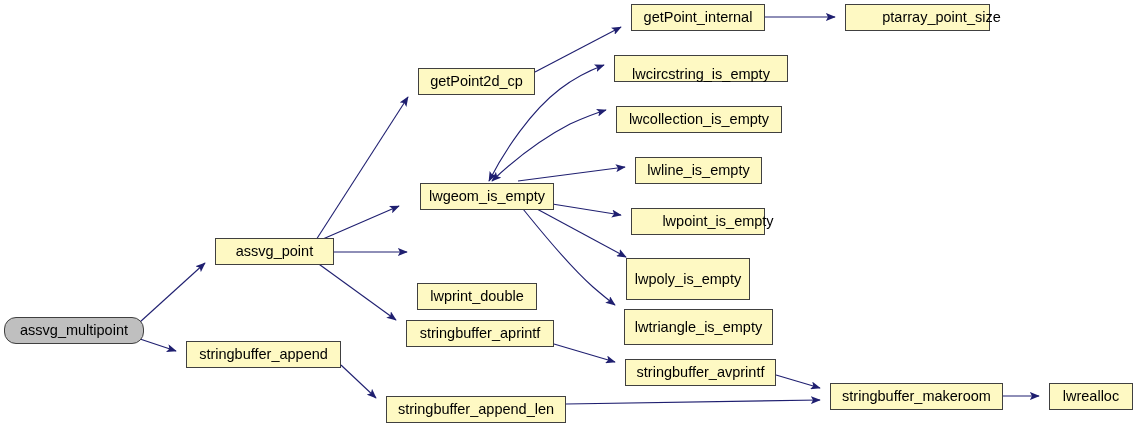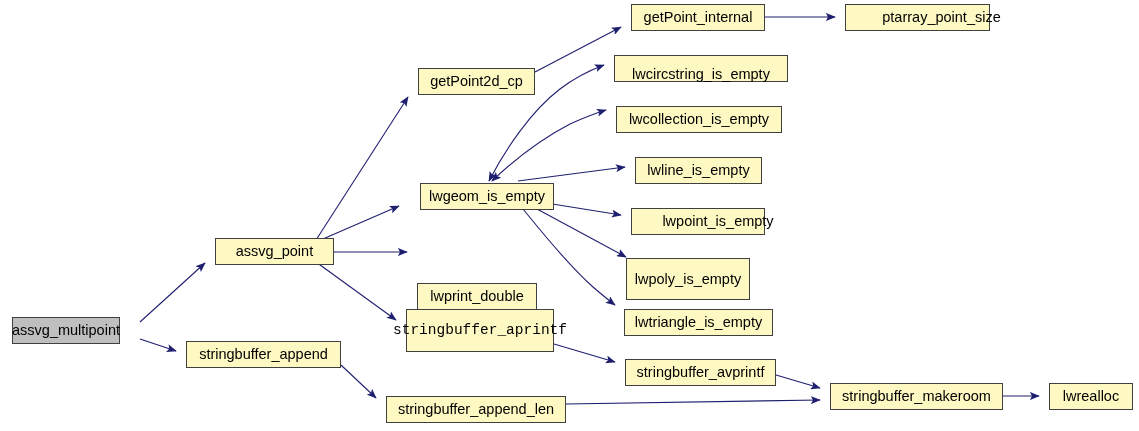--- a/index.html
+++ b/index.html
@@ -62,39 +62,39 @@
         <path d="M537,209 L626,257" fill="none" stroke="#1f1f70" stroke-width="1.1" marker-end="url(#ah)"></path>
         <path d="M523,209 C541,231 567,264 593,287 600,293 607,299 615,305" fill="none" stroke="#1f1f70" stroke-width="1.1" marker-end="url(#ah)"></path>
         <path d="M554,344 L615,362" fill="none" stroke="#1f1f70" stroke-width="1.1" marker-end="url(#ah)"></path>
         <path d="M566,404 L820,400" fill="none" stroke="#1f1f70" stroke-width="1.1" marker-end="url(#ah)"></path>
         <path d="M776,375 L820,388" fill="none" stroke="#1f1f70" stroke-width="1.1" marker-end="url(#ah)"></path>
         <path d="M1003,396 L1039,396" fill="none" stroke="#1f1f70" stroke-width="1.1" marker-end="url(#ah)"></path>
         <path d="M765,17 L835,17" fill="none" stroke="#1f1f70" stroke-width="1.1" marker-end="url(#ah)"></path>
       </g>
   </svg>
   <div id="node-layer">
-      <div class="node root" style="left: 12px; top: 317px; width: 108px; height: 27px;">
+      <div class="node root" style="left: 4px; top: 317px; width: 140px; height: 27px; border-radius: 12px;">
         <span class="lbl">assvg_multipoint</span>
       </div>
       <div class="node" style="left: 215px; top: 238px; width: 119px; height: 27px;">
         <span class="lbl">assvg_point</span>
       </div>
       <div class="node" style="left: 186px; top: 341px; width: 155px; height: 27px;">
         <span class="lbl">stringbuffer_append</span>
       </div>
       <div class="node" style="left: 418px; top: 68px; width: 117px; height: 27px;">
         <span class="lbl">getPoint2d_cp</span>
       </div>
       <div class="node" style="left: 420px; top: 183px; width: 134px; height: 27px;">
         <span class="lbl">lwgeom_is_empty</span>
       </div>
       <div class="node" style="left: 417px; top: 239px; width: 120px; height: 27px; margin-top: 44px;">
         <span class="lbl">lwprint_double</span>
       </div>
-      <div class="node" style="left: 406px; top: 309px; width: 148px; height: 43px; font-family: Liberation Mono, monospace;">
+      <div class="node" style="left: 406px; top: 320px; width: 148px; height: 27px;">
         <span class="lbl">stringbuffer_aprintf</span>
       </div>
       <div class="node" style="left: 386px; top: 396px; width: 180px; height: 27px;">
         <span class="lbl">stringbuffer_append_len</span>
       </div>
       <div class="node" style="left: 631px; top: 4px; width: 134px; height: 27px;">
         <span class="lbl">getPoint_internal</span>
       </div>
       <div class="node" style="left: 614px; top: 55px; width: 174px; height: 27px; align-items: flex-end;">
         <span class="lbl">lwcircstring_is_empty</span>
@@ -104,21 +104,21 @@
       </div>
       <div class="node" style="left: 635px; top: 157px; width: 127px; height: 27px;">
         <span class="lbl">lwline_is_empty</span>
       </div>
       <div class="node" style="left: 631px; top: 208px; width: 134px; height: 27px; padding-left: 40px;">
         <span class="lbl">lwpoint_is_empty</span>
       </div>
       <div class="node" style="left: 608px; top: 258px; width: 124px; height: 42px; margin-left: 18px;">
         <span class="lbl">lwpoly_is_empty</span>
       </div>
-      <div class="node" style="left: 624px; top: 309px; width: 149px; height: 27px;">
+      <div class="node" style="left: 624px; top: 309px; width: 149px; height: 36px;">
         <span class="lbl">lwtriangle_is_empty</span>
       </div>
       <div class="node" style="left: 625px; top: 359px; width: 151px; height: 27px;">
         <span class="lbl">stringbuffer_avprintf</span>
       </div>
       <div class="node" style="left: 830px; top: 383px; width: 173px; height: 27px;">
         <span class="lbl">stringbuffer_makeroom</span>
       </div>
       <div class="node" style="left: 1049px; top: 383px; width: 84px; height: 27px;">
         <span class="lbl">lwrealloc</span>

